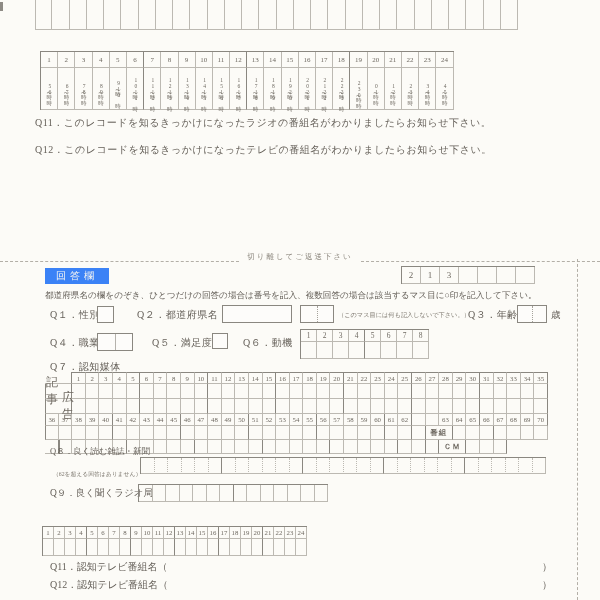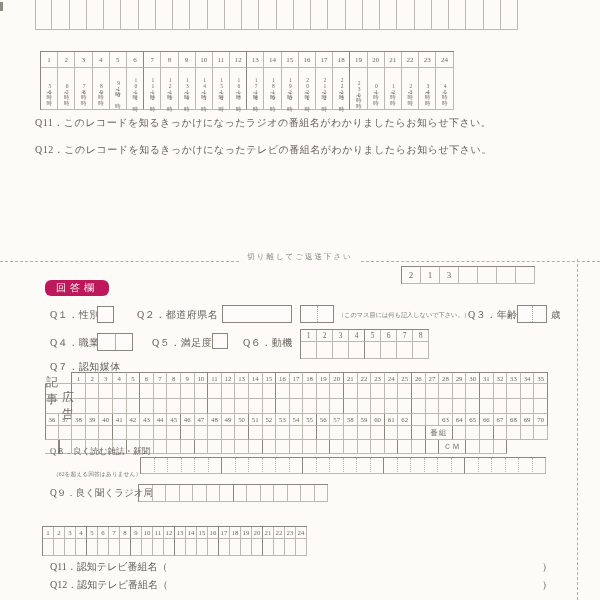--- a/index.html
+++ b/index.html
@@ -15,21 +15,21 @@
   .c{
     border-right:1px solid #bcb9b2;border-bottom:1px solid #bcb9b2;
     display:flex;align-items:center;justify-content:center;
     font-size:7px;color:#6f6a62;box-sizing:border-box;min-width:0;min-height:0;
   }
   .c.hr{border-right:1px solid #8a8780;}
   .c.bl{border-left:1px solid #8a8780;}
   .c.bt{border-top:1px solid #8a8780;}
   .c.g{border:none;background:transparent;}
   .c.lab{font-size:12px;letter-spacing:1px;}
-  .c.lab2{font-size:7.5px;letter-spacing:1px;}
+  .c.lab2{font-size:7.5px;letter-spacing:1px;font-weight:bold;}
   .c.n{font-size:6.8px;}
   .c.dt{border-right-style:dotted;}
   .c.dt.hr{border-right-style:solid;}
   .grid{display:grid;box-sizing:border-box;}
   .boxed{border-top:1px solid #8a8780;border-left:1px solid #8a8780;}
   .strip .c:last-child{border-right-style:solid;}
   
   #topgrid{left:35px;top:0;height:30px;grid-template-columns:repeat(28,17.25px);}
   #topgrid .c:first-child{border-left:1px solid #bcb9b2;}
   
@@ -40,23 +40,23 @@
     justify-content:center;color:#6f6a62;
   }
   
   #cutline{left:0;right:0;top:252px;display:flex;align-items:flex-end;}
   #cutline .dash{flex:1;border-top:1px dashed #b3afa7;height:0;}
   #cutline .txt{font-size:7.5px;color:#8a857c;padding:0 8px;letter-spacing:2px;white-space:nowrap;}
   #vcut{left:577px;top:259px;height:341px;width:0;border-left:1px dashed #b3afa7;}
   #corner-tick{left:0;top:2px;width:3px;height:9px;background:#8e8b85;}
   
   #badge{
-    left:45px;top:280px;width:64px;height:16px;background:#be185d;color:#f7f6f2;
+    left:45px;top:268px;width:64px;height:16px;background:#3b82f6;color:#f7f6f2;
     font-size:10px;letter-spacing:4px;display:flex;align-items:center;justify-content:center;
-    border-radius:6px;
+    border-radius:0;
   }
   #serial{left:401px;top:266px;grid-template-columns:repeat(7,19px);grid-auto-rows:17px;}
   #serial .c{font-size:9px;}
   #instruction{left:45px;top:290px;font-size:8.6px;white-space:nowrap;letter-spacing:0;}
   .inbox{border:1px solid #8a8780;background:#fdfcfa;box-sizing:border-box;}
   .pair{display:flex;}
   .pair>div{flex:1;}
   .pair.dotted>div:first-child{border-right:1px dotted #a5a29b;}
   .pair.solid>div:first-child{border-right:1px solid #b5b2ac;}
   .note{font-size:6.2px;color:#7d786f;white-space:nowrap;}
@@ -179,20 +179,21 @@
   <div class="abs grid boxed strip" id="serial">
       <div class="c">2</div>
       <div class="c">1</div>
       <div class="c">3</div>
       <div class="c"></div>
       <div class="c"></div>
       <div class="c"></div>
       <div class="c"></div>
     </div>
 
+  <div class="abs" id="instruction">都道府県名の欄をのぞき、ひとつだけの回答の場合は番号を記入、複数回答の場合は該当するマス目に○印を記入して下さい。</div>
 
   <div class="abs qlabel" style="left:50px;top:308px">Q１．性別</div>
   <div class="abs inbox" style="left:97px;top:306px;width:17px;height:17px"></div>
 
   <div class="abs qlabel" style="left:137px;top:308px">Q２．都道府県名</div>
   <div class="abs inbox" style="left:222px;top:305px;width:70px;height:18px"></div>
   <div class="abs inbox pair dotted" style="left:300px;top:305px;width:34px;height:18px">
       <div></div>
       <div></div>
     </div>

